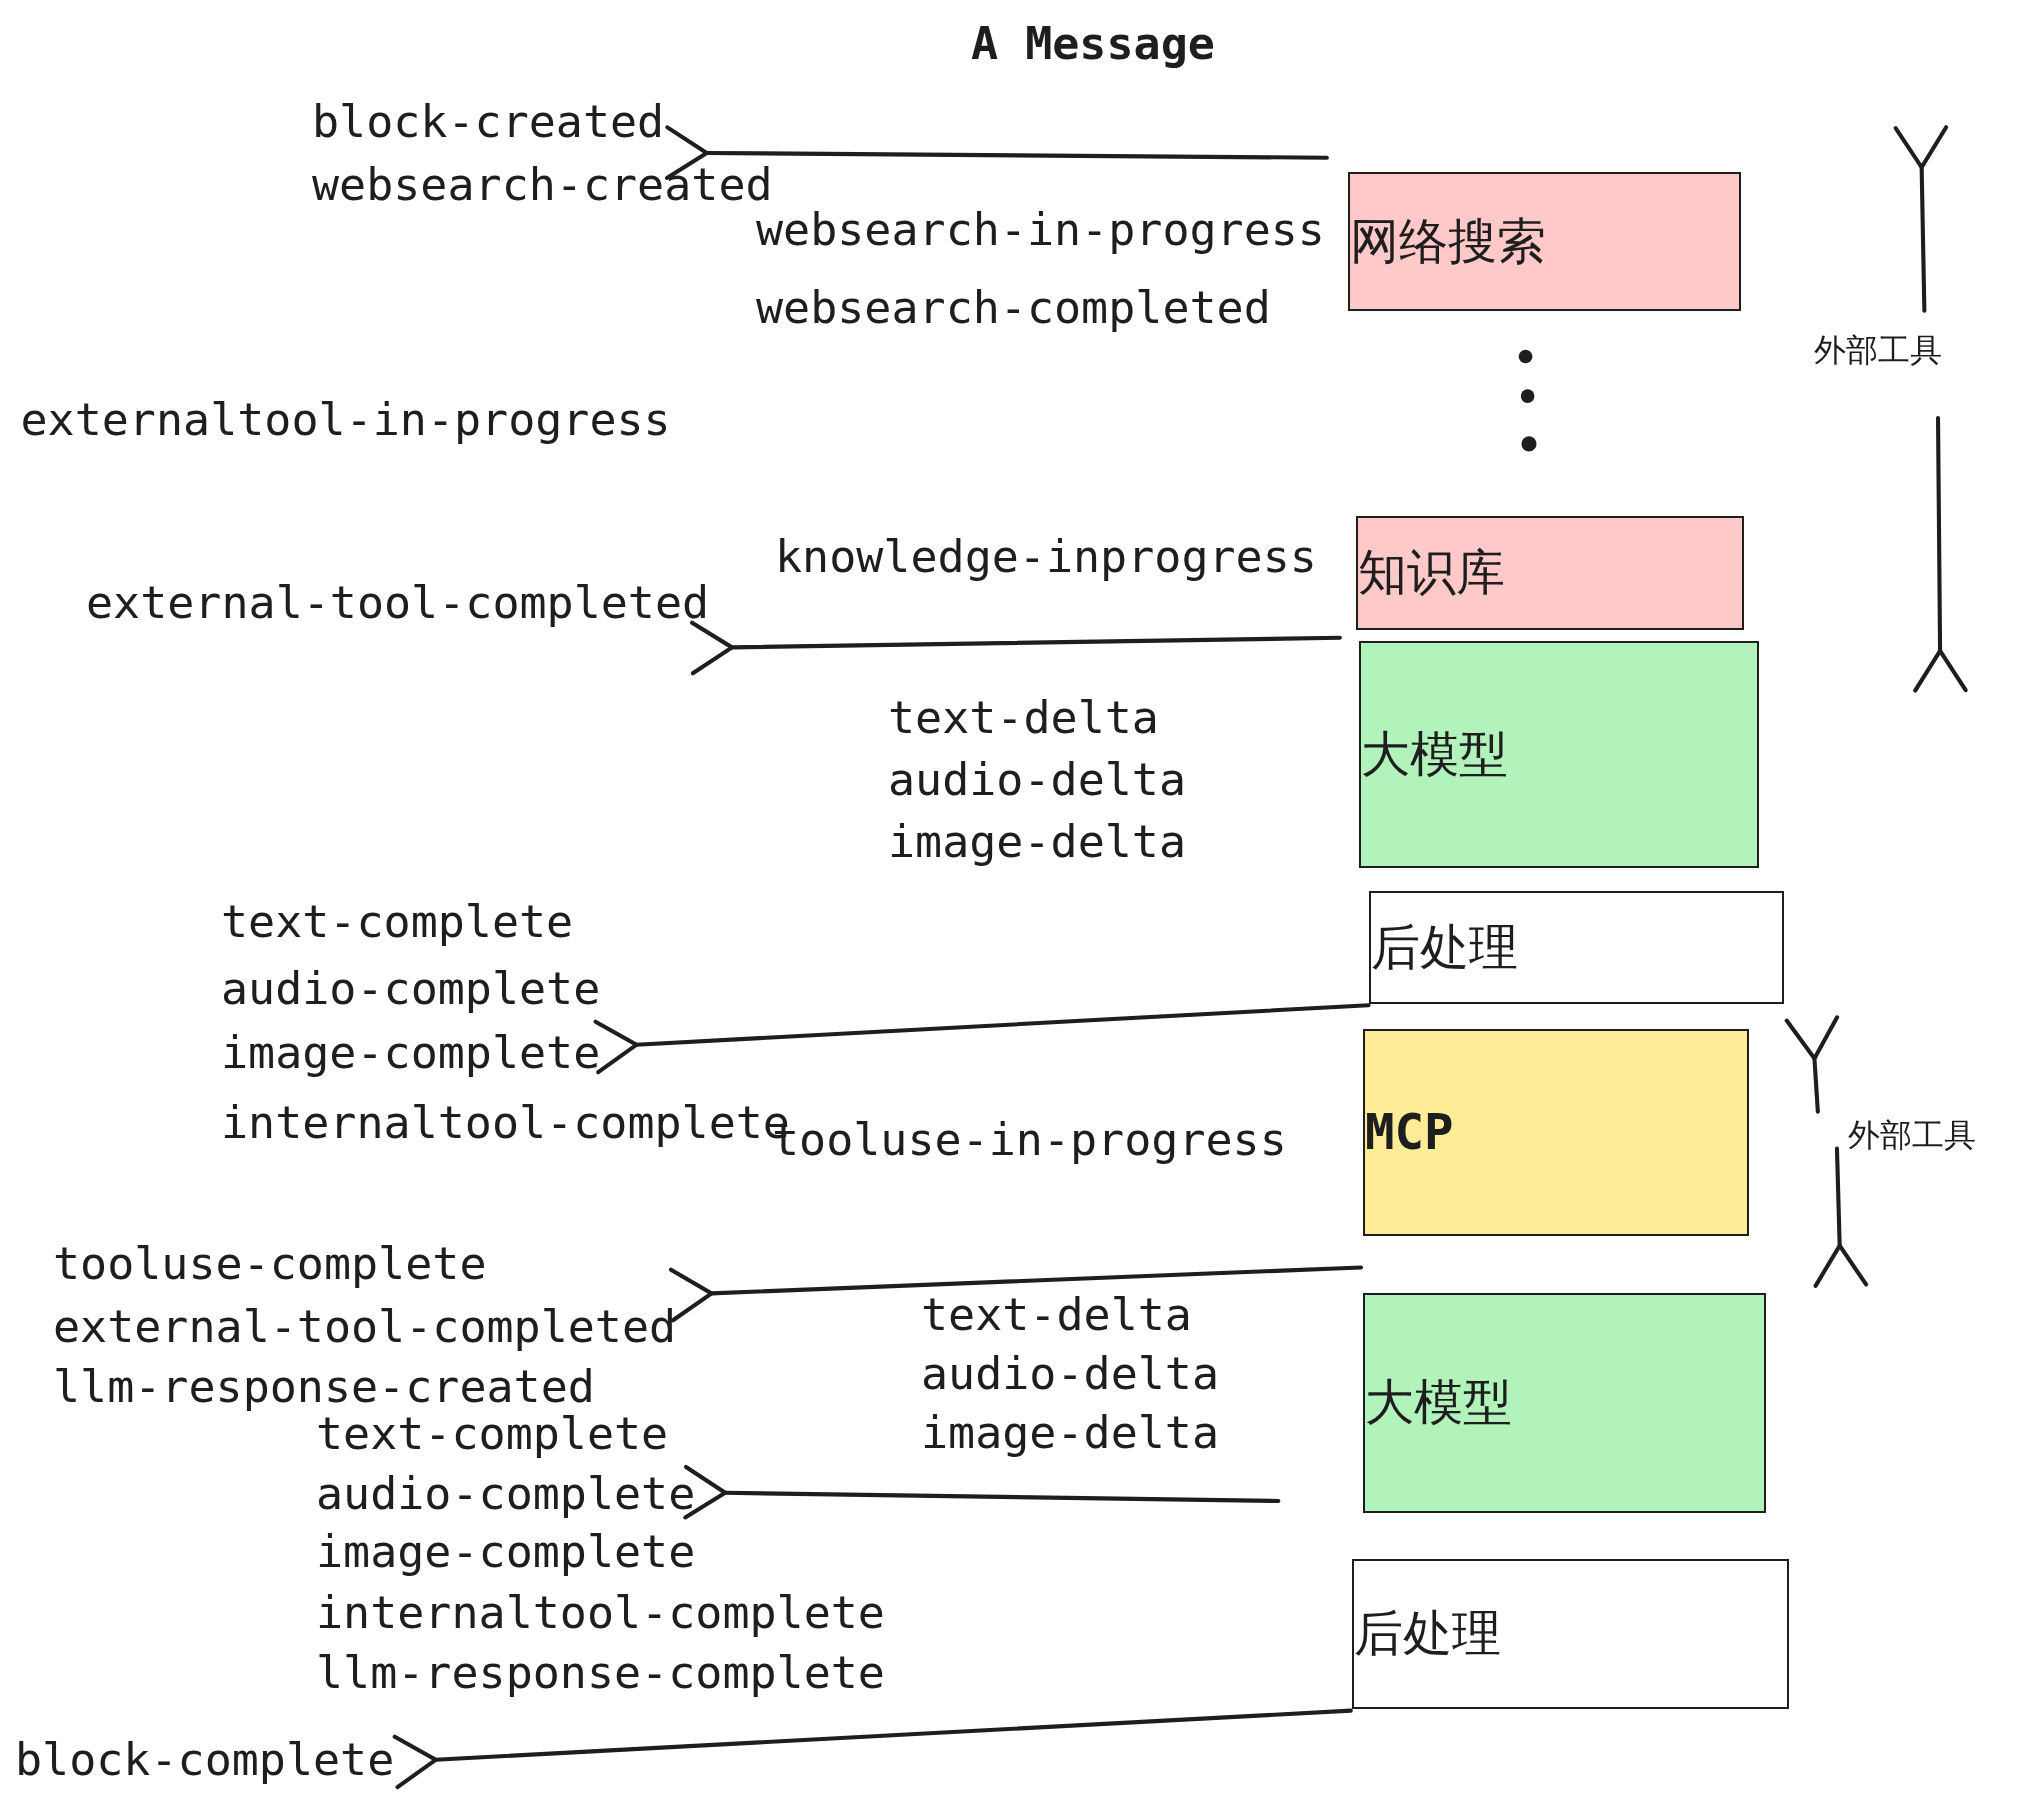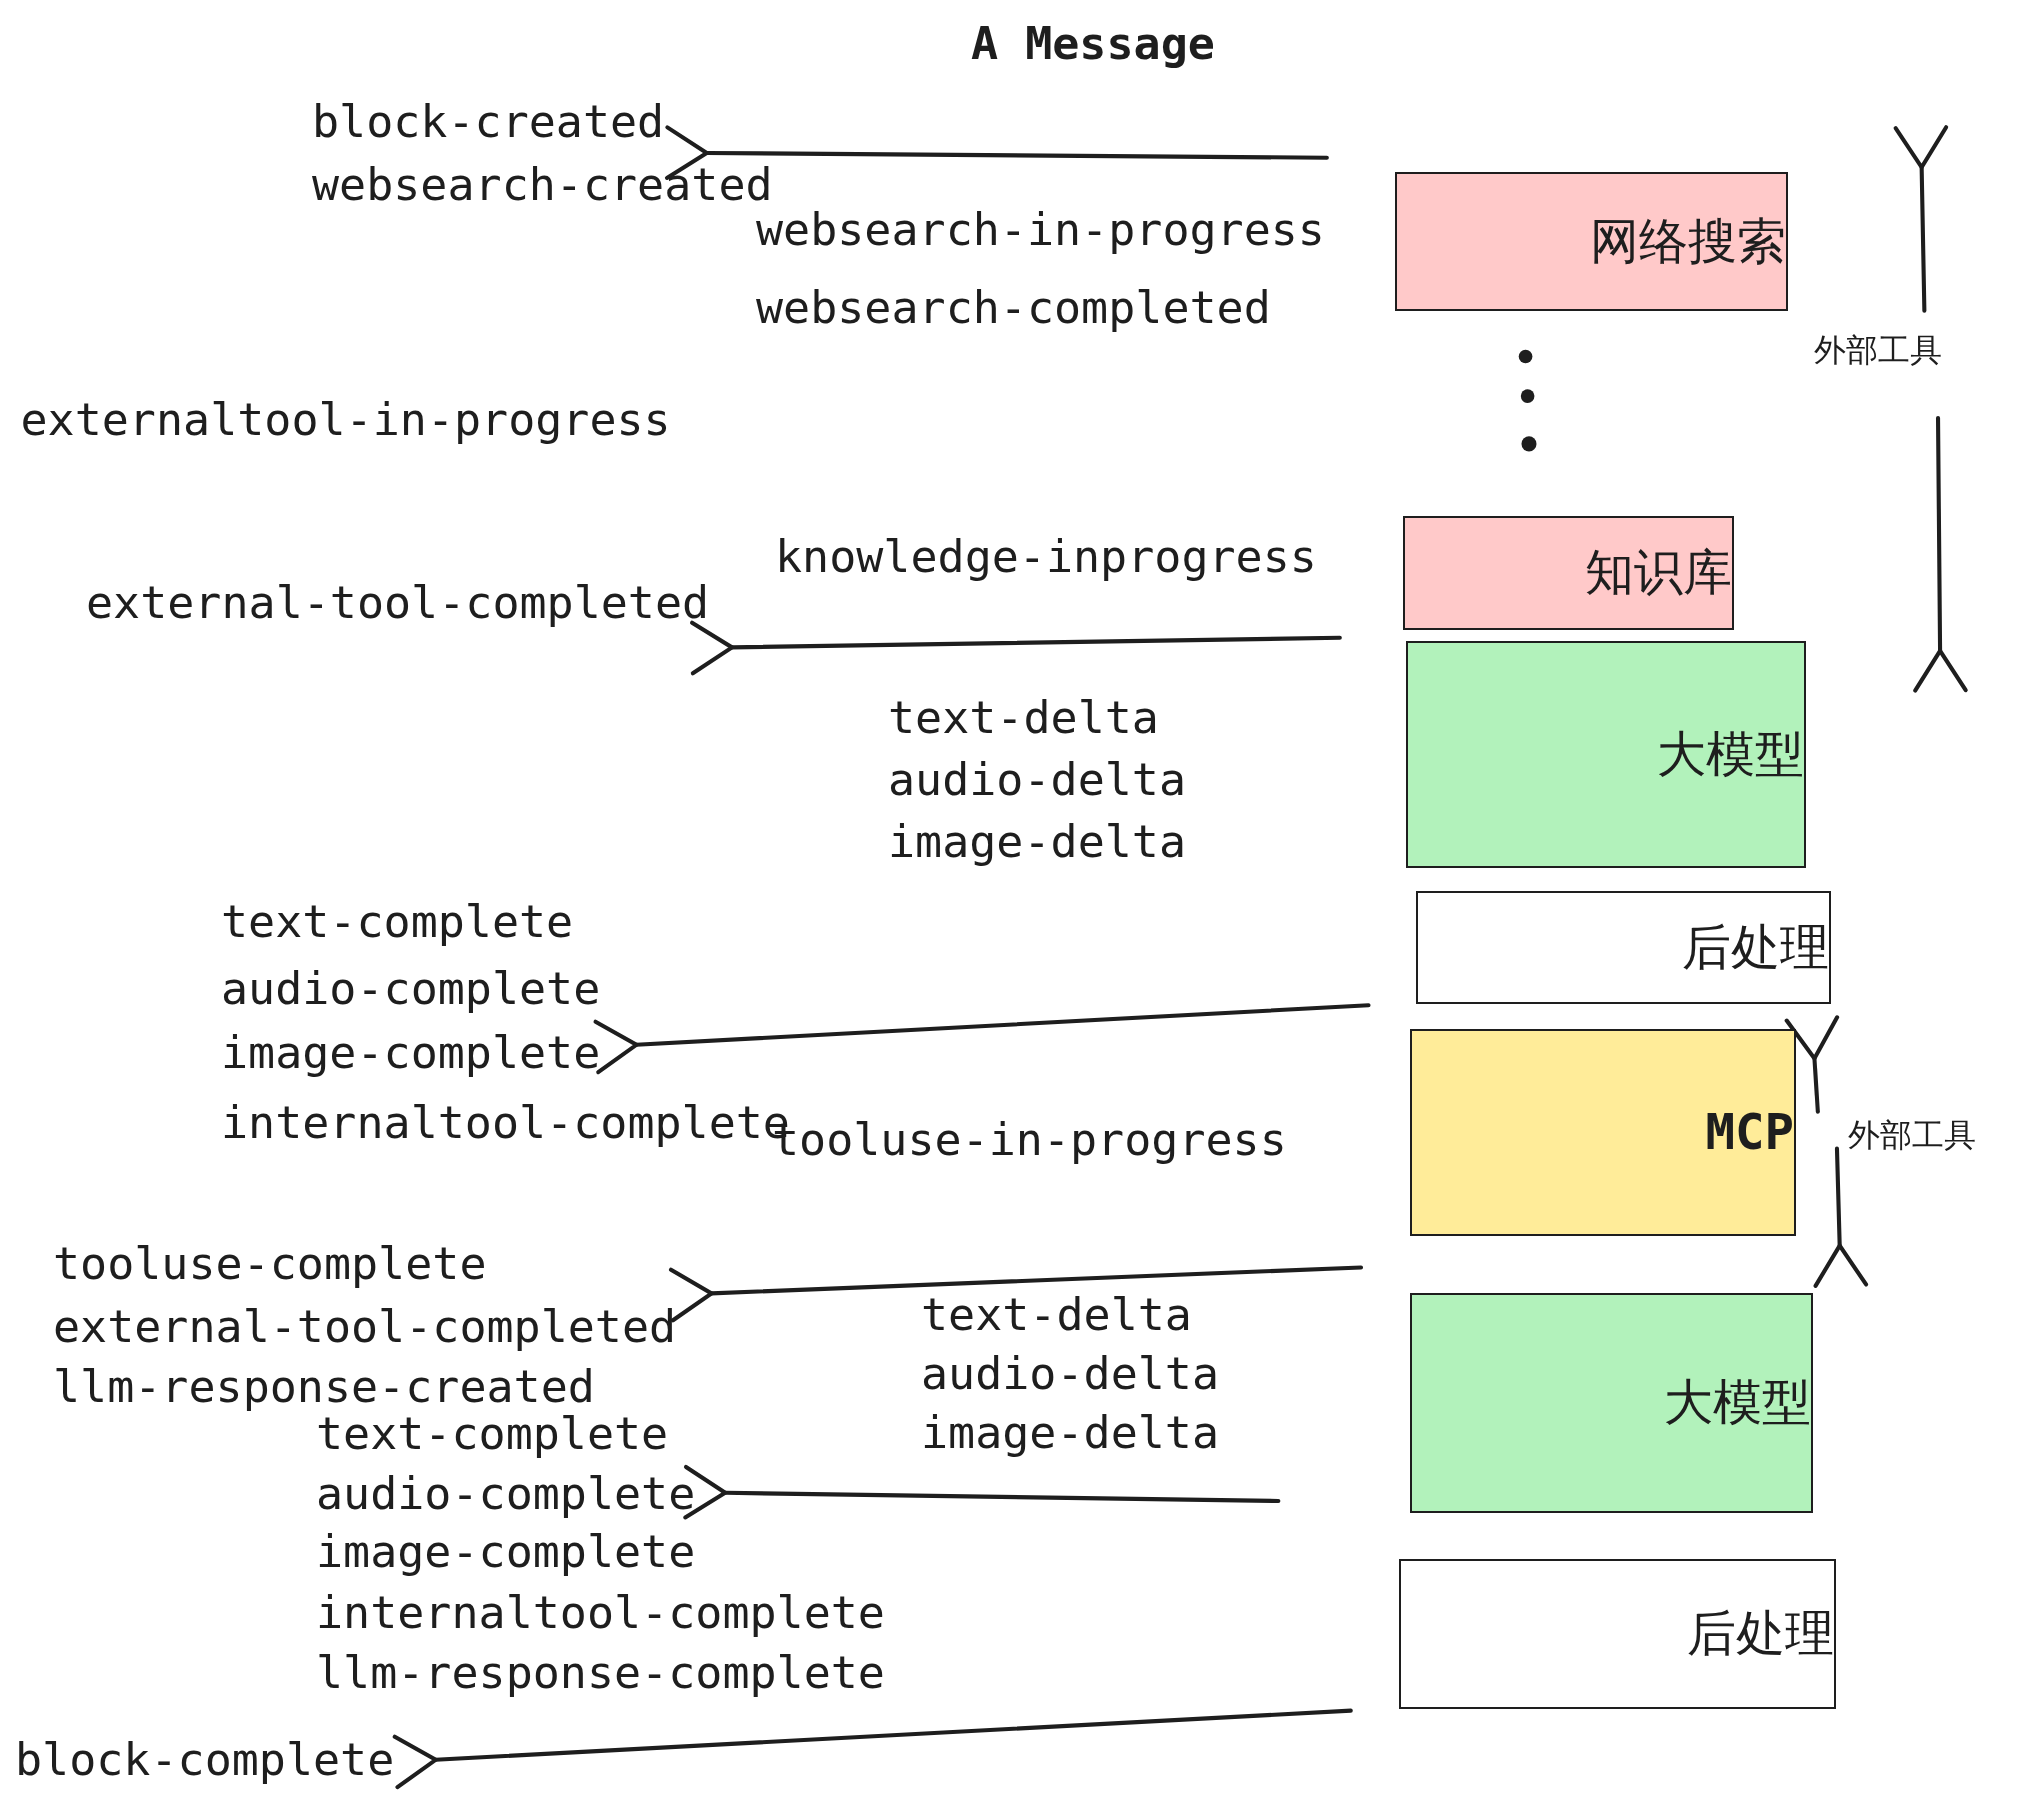--- a/index.html
+++ b/index.html
@@ -15,23 +15,23 @@
   .title{
     position:absolute; font-size:45px; font-weight:600; line-height:1;
     letter-spacing:0; white-space:nowrap;
   }
   .evt{
     position:absolute; font-size:45px; font-weight:500; line-height:55px; height:55px;
     white-space:nowrap;
   }
   .box{
     position:absolute; border:2.7px solid var(--stroke); box-sizing:border-box;
-    display:flex; align-items:center; justify-content:flex-end;
+    display:flex; align-items:center; justify-content:flex-start;
     font-family:"DejaVu Sans", "Liberation Sans", sans-serif;
-    font-size:49px; color:var(--stroke); white-space:nowrap;margin-left:47px;
+    font-size:49px; color:var(--stroke); white-space:nowrap;
   }
   .box.pink{background:var(--pink);}
   .box.green{background:var(--green);}
   .box.yellow{background:var(--yellow);}
   .box.white{background:var(--white);}
   .box.mono{font-family:"DejaVu Sans Mono", monospace; font-weight:600;}
   .side-label{
     position:absolute; font-family:"DejaVu Sans", "Liberation Sans", sans-serif;
     font-size:32px; line-height:1; white-space:nowrap; color:var(--stroke);
   }
@@ -68,21 +68,21 @@
       <circle cx="2237" cy="580" r="10"></circle>
       <circle cx="2239" cy="650" r="11"></circle>
     </g>
   </svg>
 
   <div class="title" style="left:971px;top:20.5px;">A Message</div>
 
   <div class="box pink" style="left:1348px;top:172px;width:393px;height:139px;">
       <span>网络搜索</span>
     </div>
-  <div class="box pink" style="left:1356px;top:516px;width:331px;height:114px;">
+  <div class="box pink" style="left:1356px;top:516px;width:388px;height:114px;">
       <span>知识库</span>
     </div>
   <div class="box green" style="left:1359px;top:641px;width:400px;height:227px;">
       <span>大模型</span>
     </div>
   <div class="box white" style="left:1369px;top:891px;width:415px;height:113px;">
       <span>后处理</span>
     </div>
   <div class="box yellow mono" style="left:1363px;top:1029px;width:386px;height:207px;">
       <span>MCP</span>

